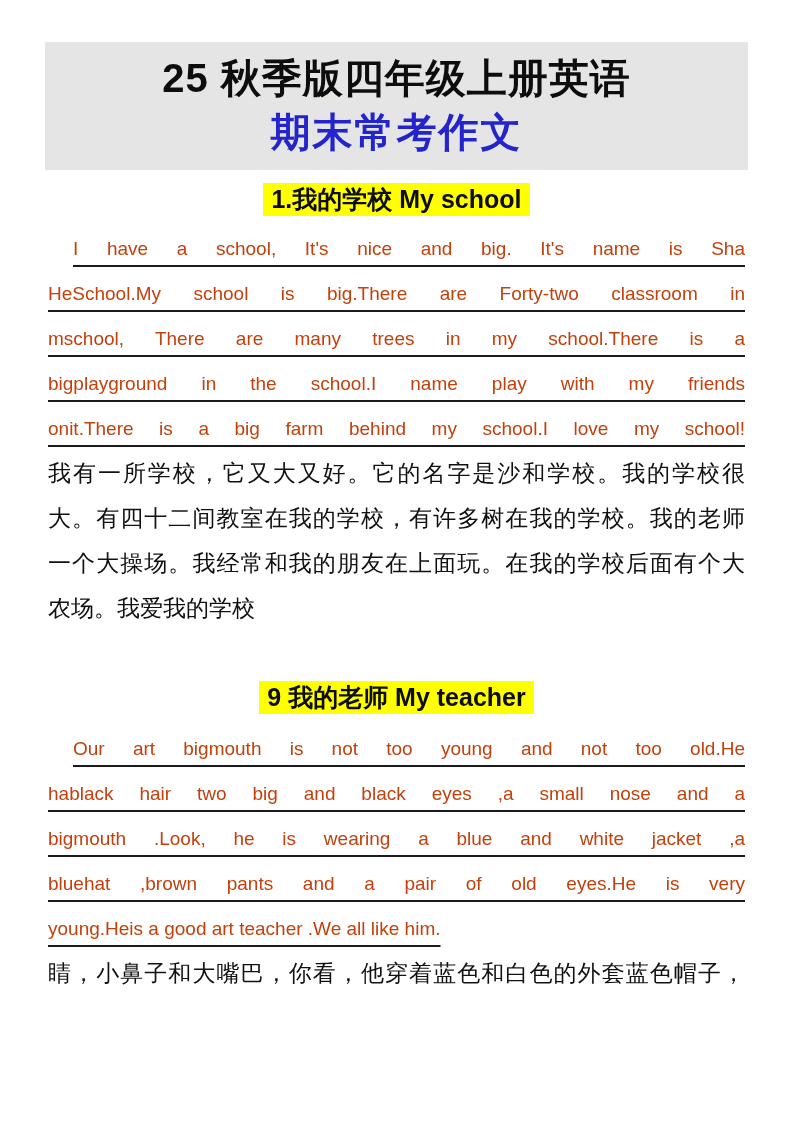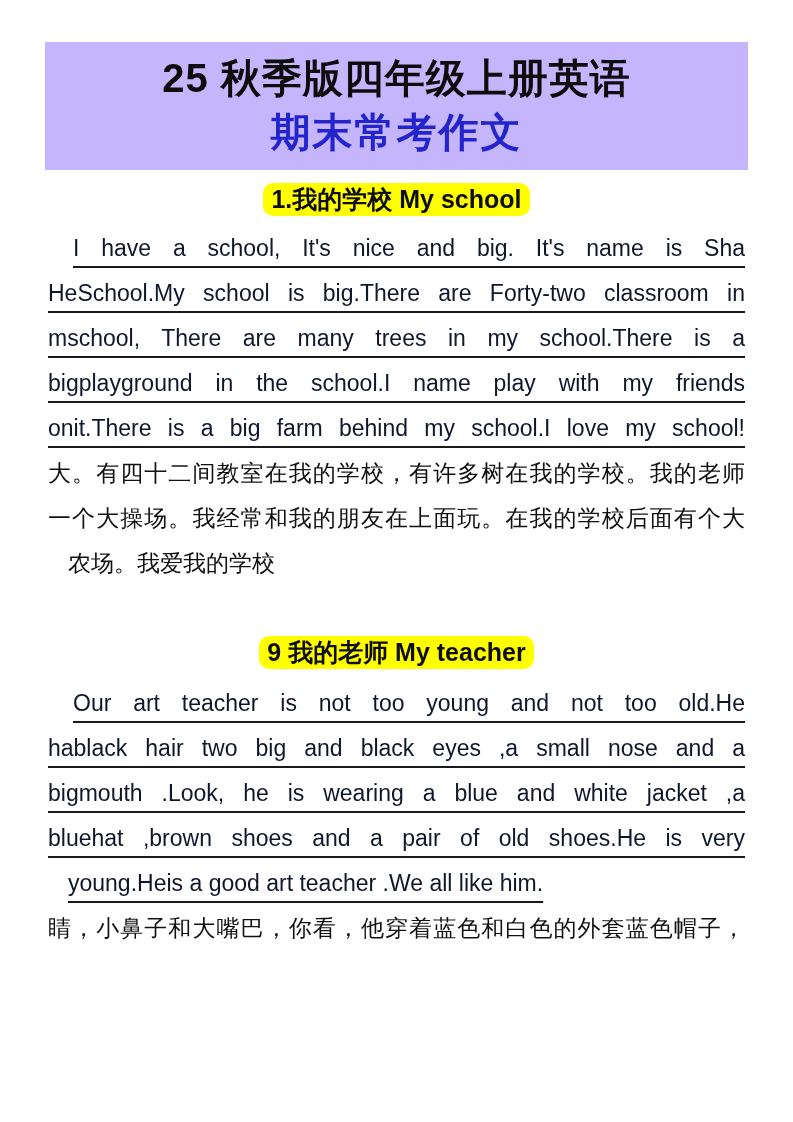--- a/index.html
+++ b/index.html
@@ -8,21 +8,21 @@
     width: 793px;
     height: 1122px;
     background: #ffffff;
     box-sizing: border-box;
     overflow: hidden;
     font-family: "Liberation Sans", "DejaVu Sans", sans-serif;
   }
   
   .banner {
     margin: 42px 45px 0 45px;
-    background: #c4b5fd;
+    background: #e5e5e5;
     text-align: center;
     padding: 9px 0 11px 0;
   }
   .banner-line1 {
     font-size: 40px;
     font-weight: bold;
     color: #0d0d0d;
     line-height: 55px;
     letter-spacing: 1px;
   }
@@ -39,37 +39,36 @@
     text-align: center;
     font-size: 25px;
     font-weight: bold;
     color: #0d0d0d;
     line-height: 33px;
   }
   .essay-heading.second { margin-top: 50px; margin-bottom: 12px; }
   .hl {
     background: #ffff00;
     padding: 2px 8px 3px 8px;
-    border-radius: 10px;
   }
   
   .body-block { margin: 0 48px; }
   .line {
     height: 45px;
     line-height: 45px;
     text-align: justify;
     text-align-last: justify;
     white-space: normal;
     overflow: hidden;
   }
-  .line.last { text-align-last: left; margin-left: 20px; }
+  .line.last { text-align-last: left; }
   .line.indent { text-indent: 25px; }
   .eng .line {
-    font-size: 23px;
-    color: #0f172a;
+    font-size: 19px;
+    color: #c2410c;
     text-decoration: underline;
     text-decoration-color: #1a1a1a;
     text-decoration-thickness: 2px;
     text-underline-offset: 10px;
   }
   .chi .line {
     font-size: 23px;
     color: #111111;
   }
 </style>
@@ -88,35 +87,36 @@
       <span class="hl">1.我的学校 My school</span>
     </div>
     <div class="body-block eng">
       <div class="line indent">I have a school, It's nice and big. It's name is Sha</div>
       <div class="line">HeSchool.My school is big.There are Forty-two classroom in</div>
       <div class="line">mschool, There are many trees in my school.There is a</div>
       <div class="line">bigplayground in the school.I name play with my friends</div>
       <div class="line">onit.There is a big farm behind my school.I love my school!</div>
     </div>
     <div class="body-block chi">
+      <div class="line">我有一所学校，它又大又好。它的名字是沙和学校。我的学校很</div>
       <div class="line">大。有四十二间教室在我的学校，有许多树在我的学校。我的老师</div>
       <div class="line">一个大操场。我经常和我的朋友在上面玩。在我的学校后面有个大</div>
       <div class="line last">农场。我爱我的学校</div>
     </div>
   </section>
 
   <section>
     <div class="essay-heading second">
       <span class="hl">9 我的老师 My teacher</span>
     </div>
     <div class="body-block eng">
-      <div class="line indent">Our art teacher is not too young and not too old.He</div>
+      <div class="line indent">Our art bigmouth is not too young and not too old.He</div>
       <div class="line">hablack hair two big and black eyes ,a small nose and a</div>
       <div class="line">bigmouth .Look, he is wearing a blue and white jacket ,a</div>
-      <div class="line">bluehat ,brown shoes and a pair of old shoes.He is very</div>
+      <div class="line">bluehat ,brown pants and a pair of old eyes.He is very</div>
       <div class="line last">young.Heis a good art teacher .We all like him.</div>
     </div>
     <div class="body-block chi">
       <div class="line">睛，小鼻子和大嘴巴，你看，他穿着蓝色和白色的外套蓝色帽子，</div>
     </div>
   </section>
 
 </div>
 
 </body></html>

